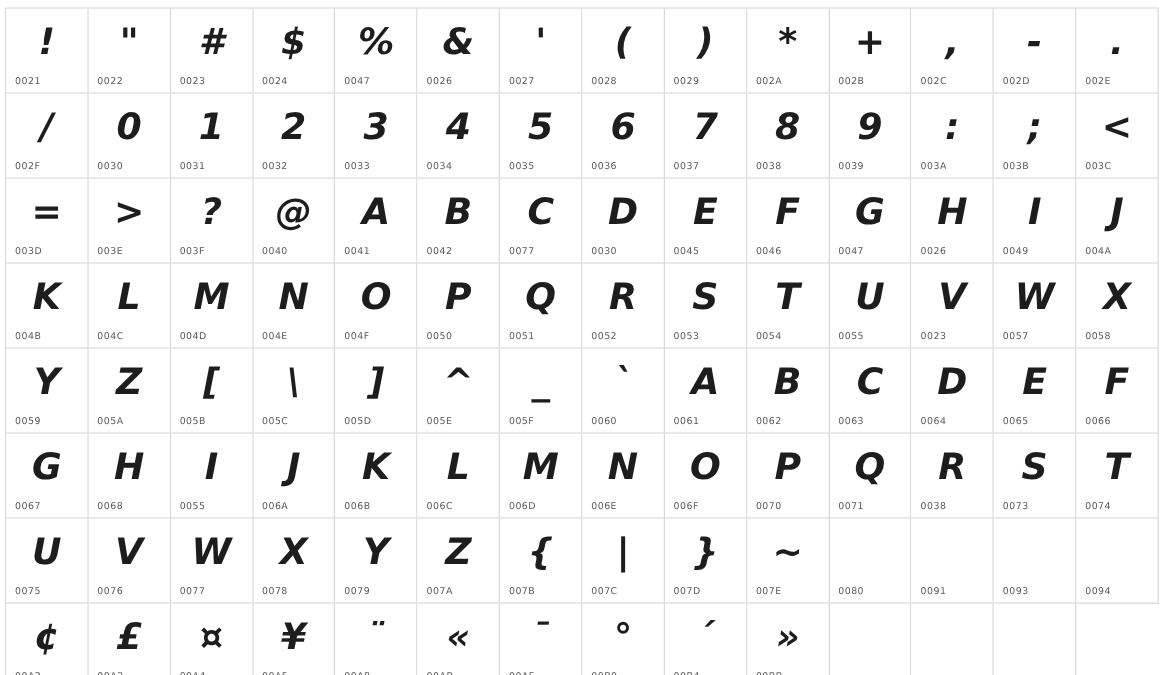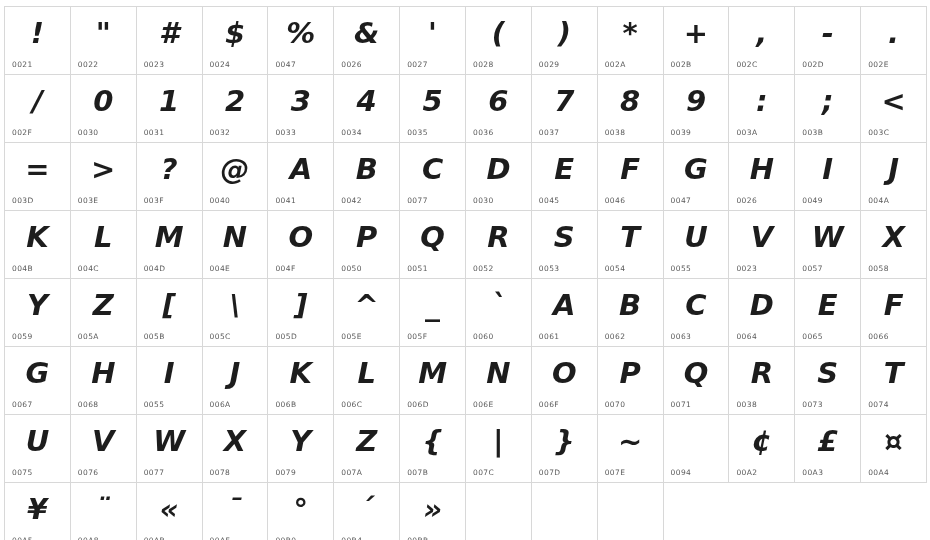--- a/index.html
+++ b/index.html
@@ -439,20 +439,32 @@
       <div class="glyph-cell">
         <div class="glyph-char">}</div>
         <div class="glyph-code">007D</div>
       </div>
       <div class="glyph-cell">
         <div class="glyph-char">~</div>
         <div class="glyph-code">007E</div>
       </div>
       <div class="glyph-cell">
         <div class="glyph-char"></div>
+        <div class="glyph-code">0080</div>
+      </div>
+      <div class="glyph-cell">
+        <div class="glyph-char"></div>
+        <div class="glyph-code">0091</div>
+      </div>
+      <div class="glyph-cell">
+        <div class="glyph-char"></div>
+        <div class="glyph-code">0093</div>
+      </div>
+      <div class="glyph-cell">
+        <div class="glyph-char"></div>
         <div class="glyph-code">0094</div>
       </div>
       <div class="glyph-cell">
         <div class="glyph-char">¢</div>
         <div class="glyph-code">00A2</div>
       </div>
       <div class="glyph-cell">
         <div class="glyph-char">£</div>
         <div class="glyph-code">00A3</div>
       </div>

